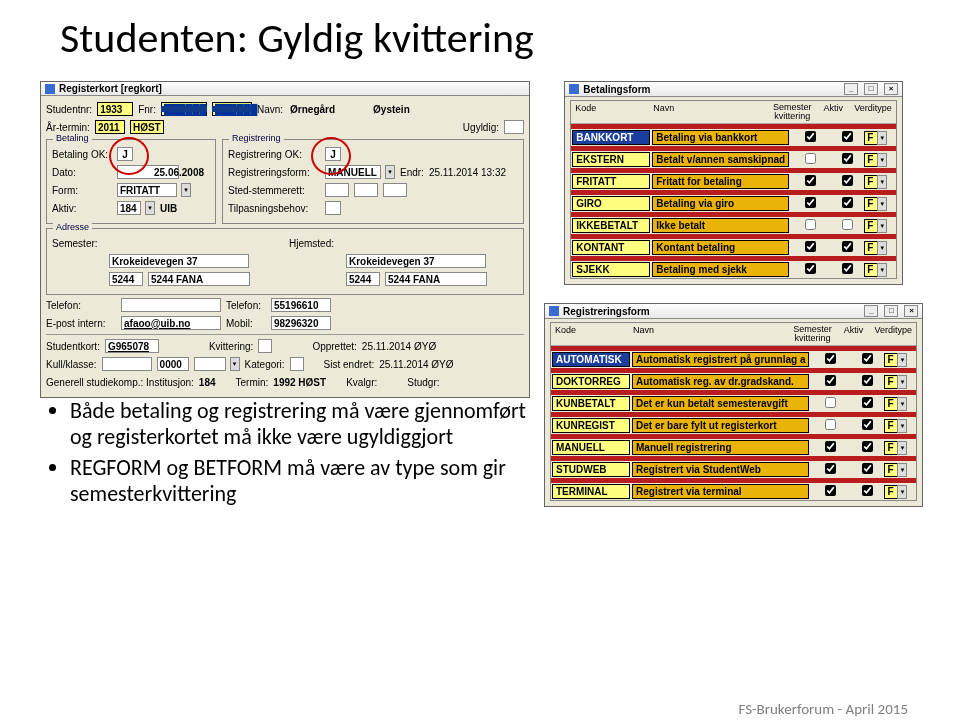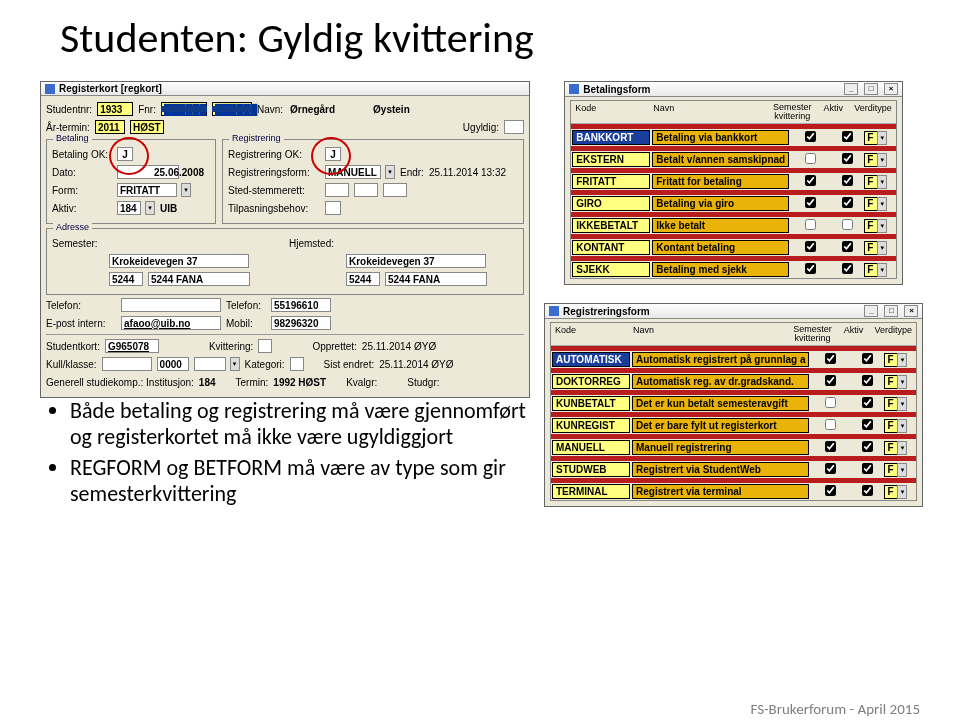--- a/index.html
+++ b/index.html
@@ -41,21 +41,21 @@
   .trow .cbcell { flex:0 0 40px; text-align:center; }
   .trow .vt { flex:0 0 32px; display:flex; align-items:center; }
   .trow .vt .yf { width:14px; font-weight:700; }
   .sel { background:#1a3e9c !important; color:#fff !important; }
 
   input[type=checkbox]{ width:11px; height:11px; accent-color:#000; }
 
   
   .bullets { margin-top: 0; }
   .bullets li { list-style: disc; margin: 0 0 4px 30px; font-size: 22px; line-height: 1.2; color:#000; }
-  .footer { position:absolute; bottom:10px; right:40px; font-size:15px; color:#7f7f7f; }
+  .footer { position:absolute; bottom:10px; right:52px; font-size:15px; color:#7f7f7f; }
 </style>
 </head>
 <body>
 
 <div class="slide">
   <h1>Studenten: Gyldig kvittering</h1>
 
   <div class="content-row">
 
     <div class="left-col">

